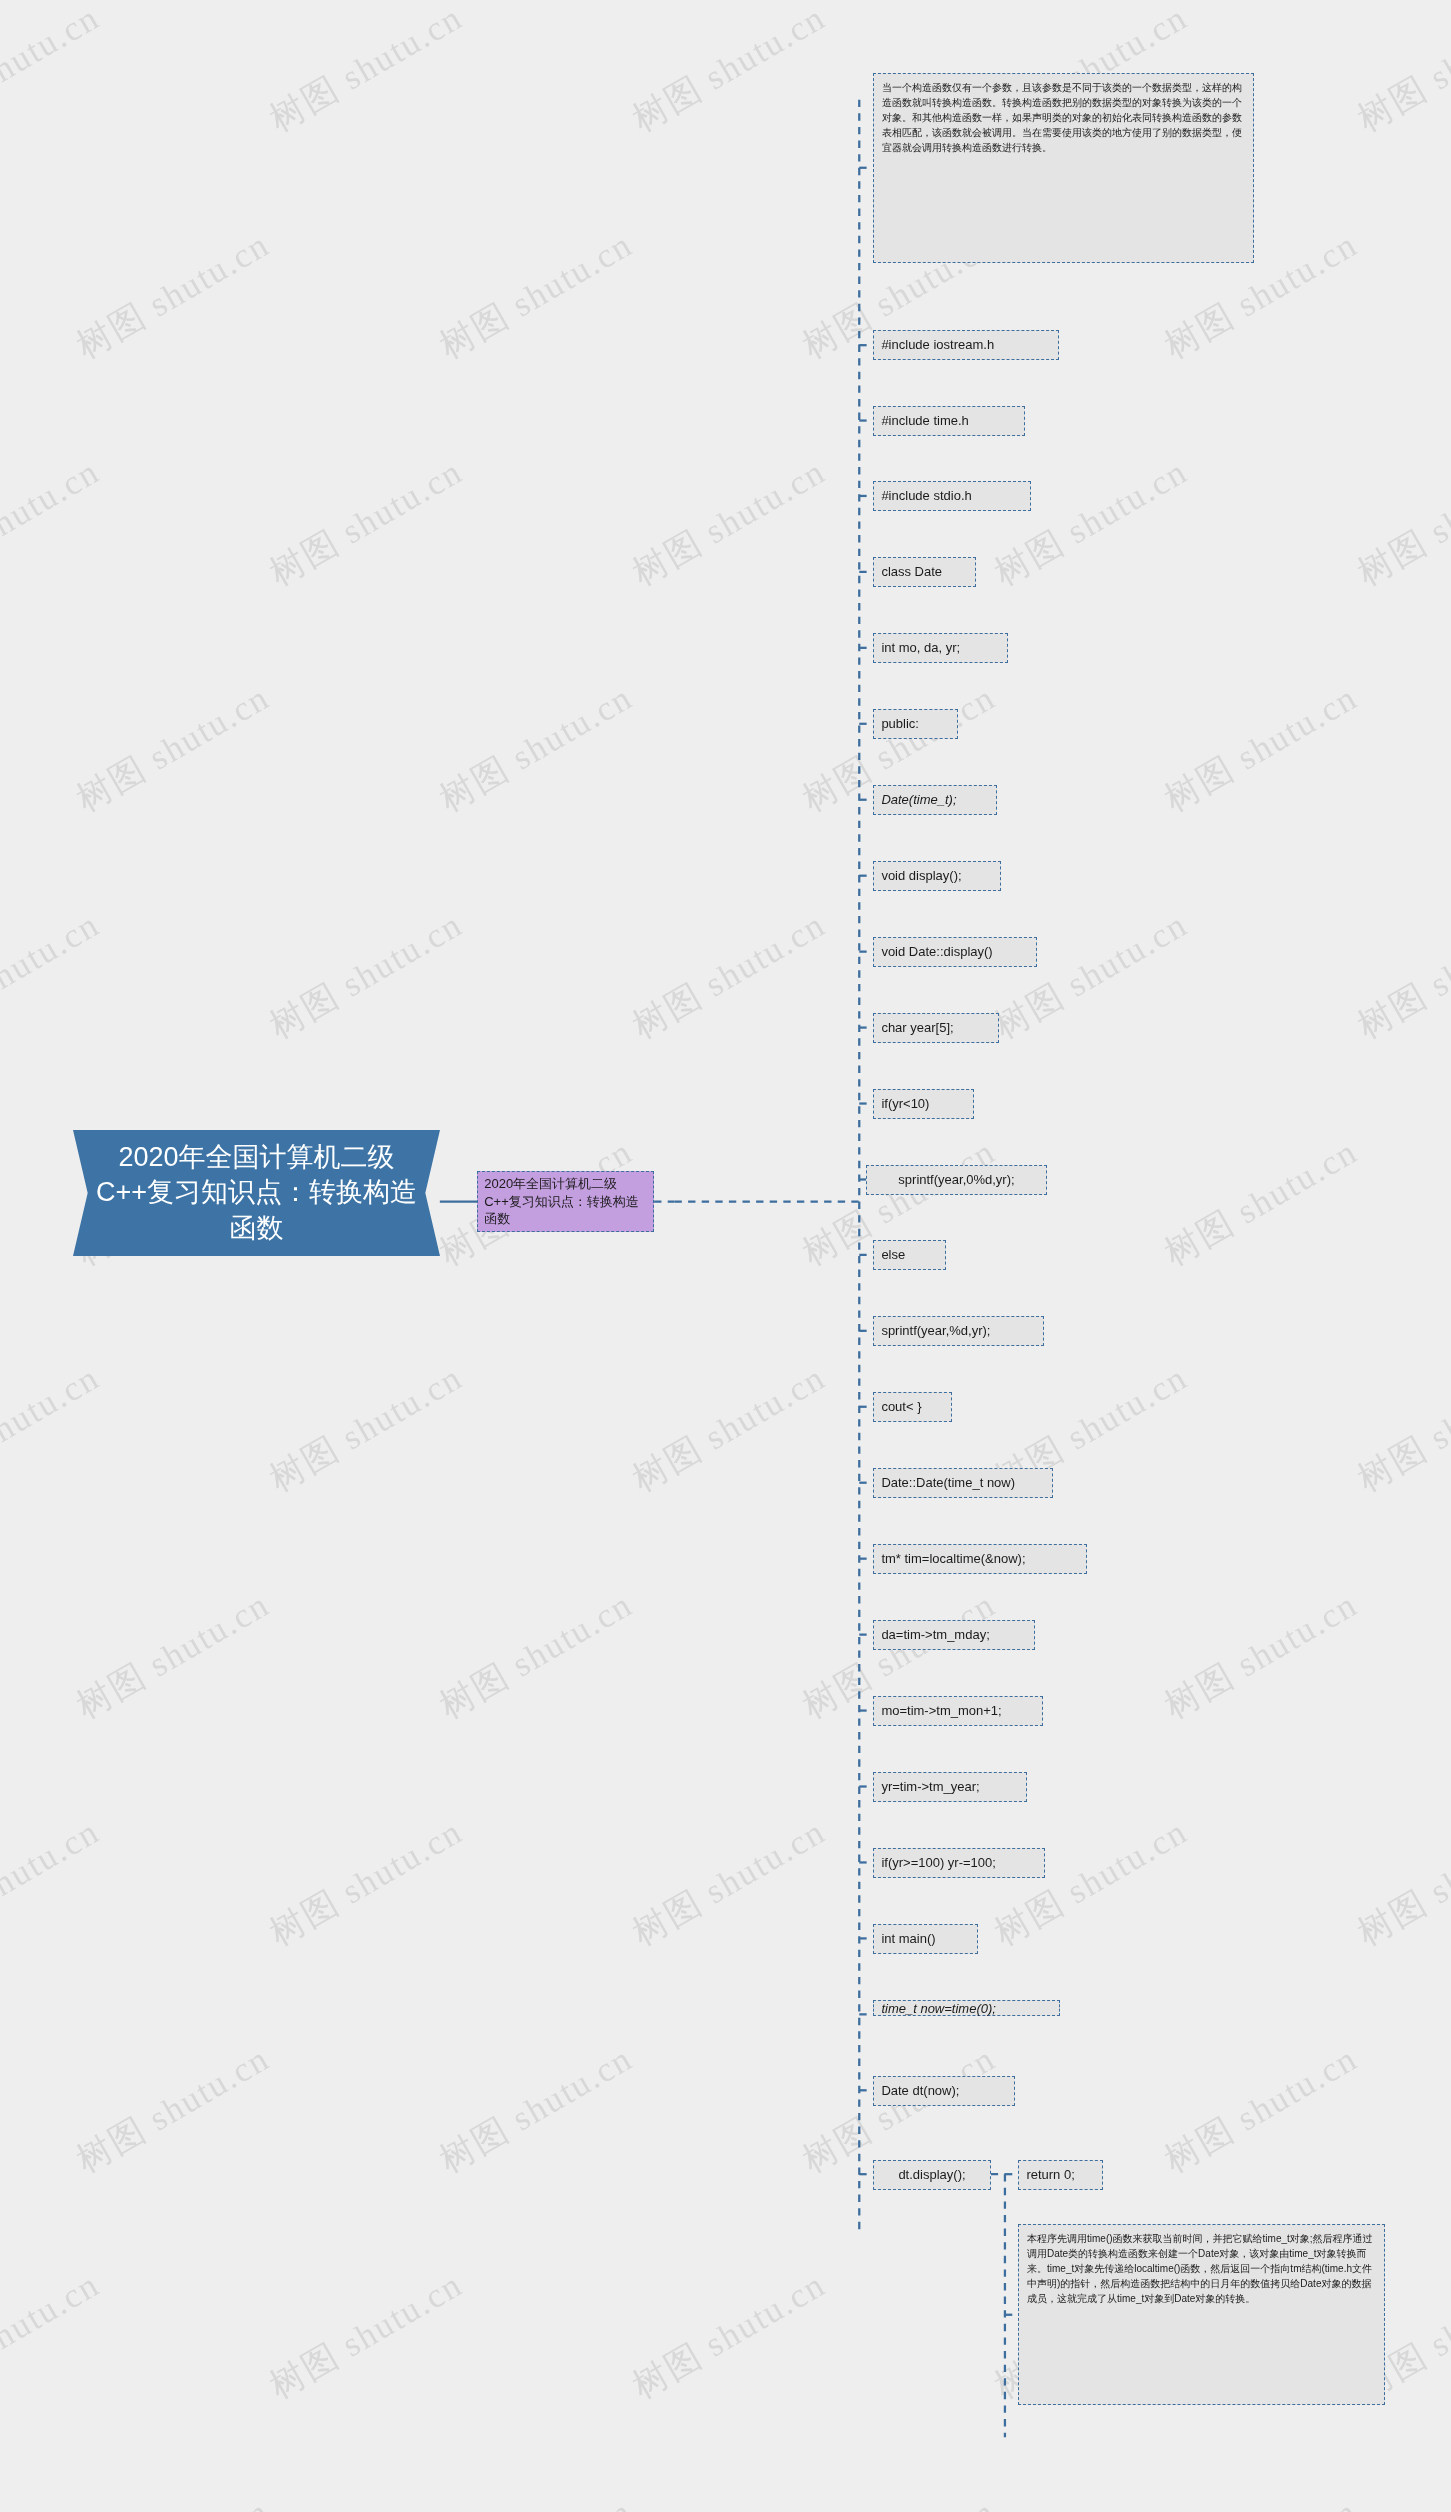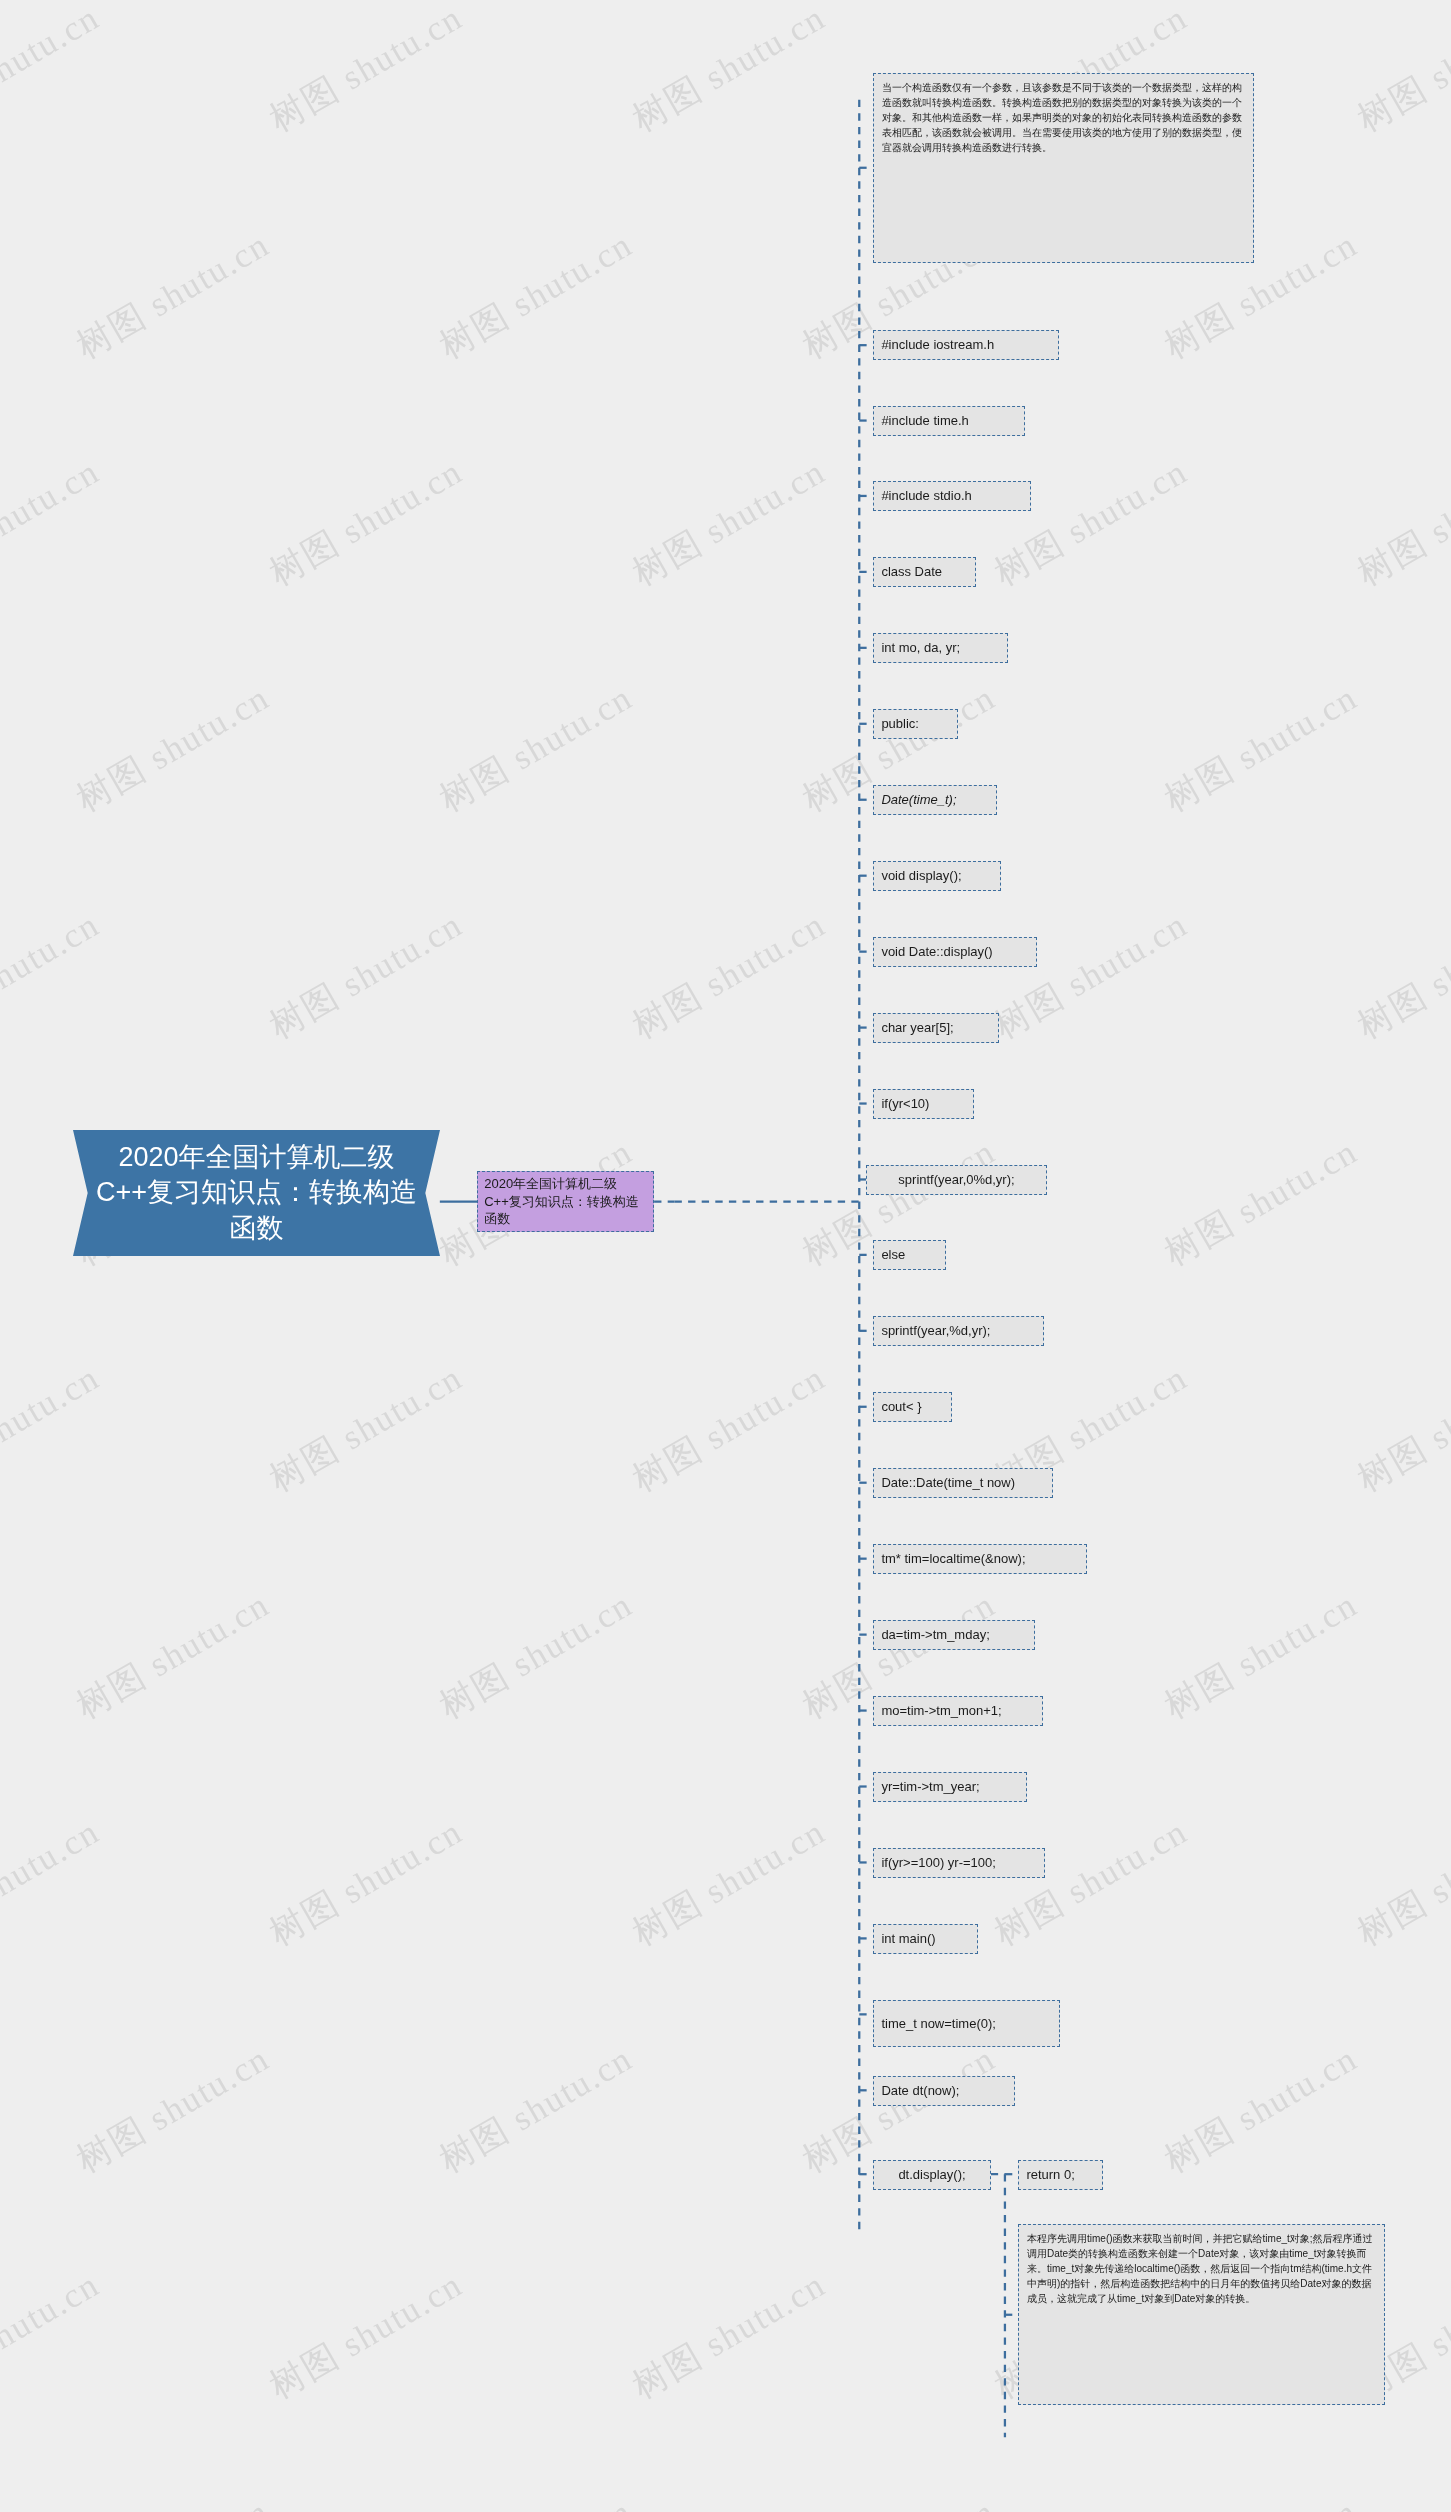--- a/index.html
+++ b/index.html
@@ -287,21 +287,21 @@
       </div>
       <div class="node leaf" style="left: 873px; width: 154px; top: 1772px; height: 29.5px; align-items: center;">
         <span>yr=tim-&gt;tm_year;</span>
       </div>
       <div class="node leaf" style="left: 873px; width: 172px; top: 1848px; height: 29.5px;">
         <span>if(yr&gt;=100) yr-=100;</span>
       </div>
       <div class="node leaf" style="left: 873px; width: 105px; top: 1924px; height: 29.5px;">
         <span>int main()</span>
       </div>
-      <div class="node leaf" style="left: 873px; width: 187px; top: 2000px; height: 47px;">
+      <div class="node leaf" style="left: 873px; width: 187px; top: 2000px; height: 16px; font-style: italic;">
         <span>time_t now=time(0);</span>
       </div>
       <div class="node leaf" style="left: 873px; width: 142px; top: 2076px; height: 29.5px;">
         <span>Date dt(now);</span>
       </div>
       <div class="node leaf" style="left: 873px; width: 118px; top: 2160px; height: 29.5px; justify-content: center;">
         <span>dt.display();</span>
       </div>
       <div class="node leaf" style="left: 1018px; top: 2160px; width: 85px; height: 29.5px;">
         <span>return 0;</span>

